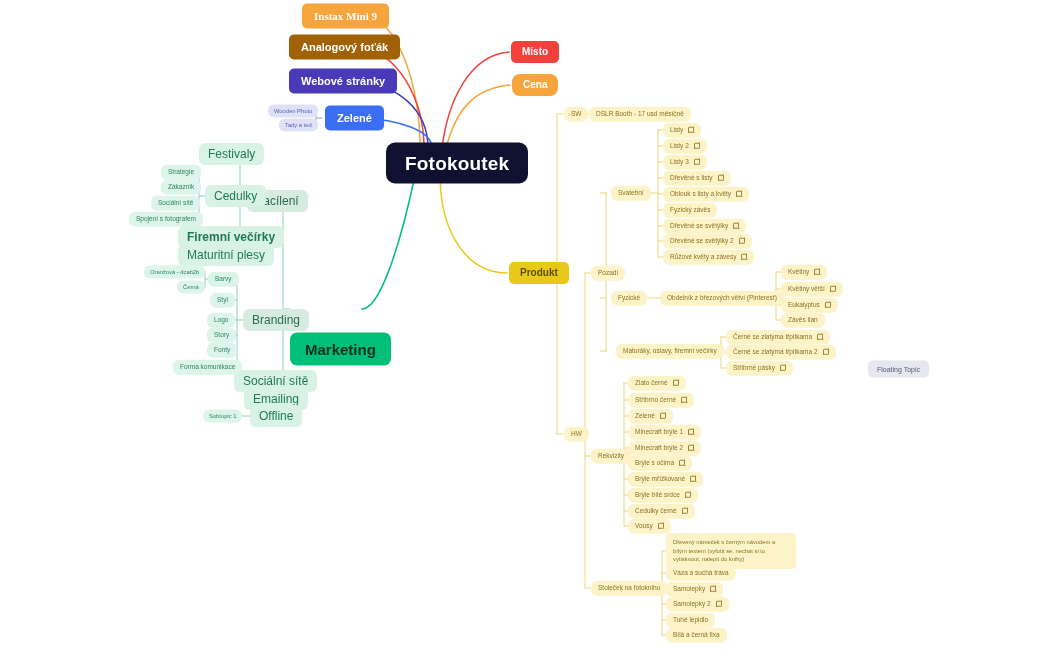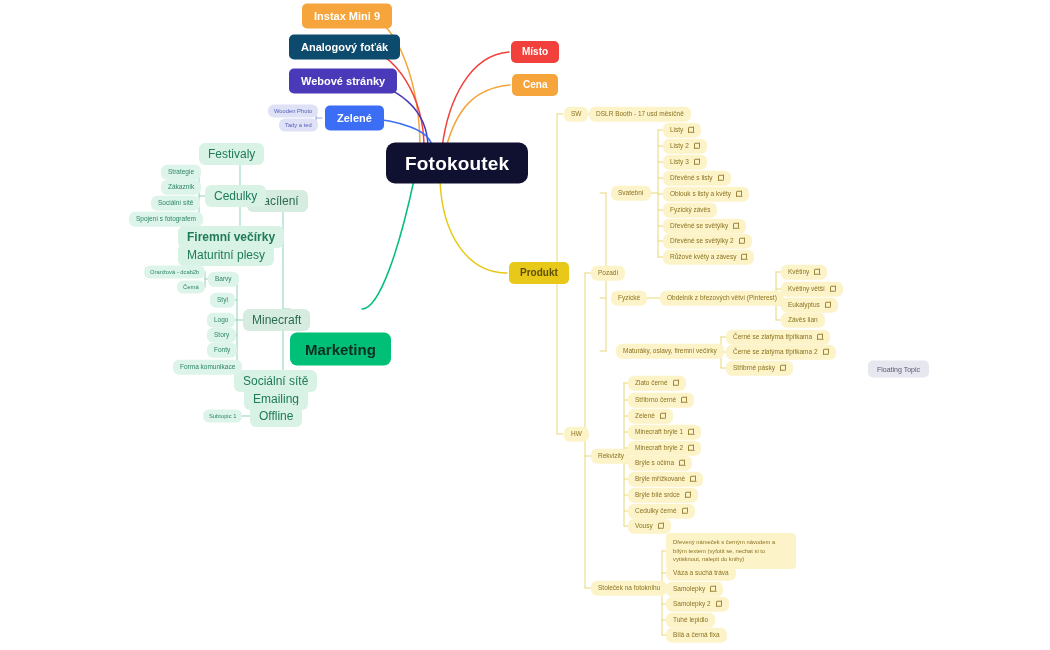--- a/index.html
+++ b/index.html
@@ -232,59 +232,59 @@
       <path d="M 316 111 L 316 125"></path>
       <path d="M 316 111 L 311 111"></path>
       <path d="M 316 125 L 311 125"></path>
     </g>
   </svg>
 
   <div class="node n-root" style="left:386px; top:163px;">
     <span>Fotokoutek</span>
   </div>
 
-  <div class="node n-main" style="left:302px; top:16px; background:#f5a53c;">
+  <div class="node n-main" style="left:302px; top:16px; background:#f5a53c;font-family:Liberation Serif, serif;">
     <span>Instax Mini 9</span>
   </div>
-  <div class="node n-main" style="left:289px; top:47px; background:#0c4a6e;">
+  <div class="node n-main" style="left:289px; top:47px; background:#a16207;">
     <span>Analogový foťák</span>
   </div>
   <div class="node n-main" style="left:289px; top:81px; background:#4a39b8;">
     <span>Webové stránky</span>
   </div>
   <div class="node n-main" style="left:325px; top:118px; background:#3b6df5;">
     <span>Zelené</span>
   </div>
 
   <div class="node p1" style="left:268px; top:111px;">
     <span>Wooden Photo</span>
   </div>
   <div class="node p1" style="left:279px; top:125px;">
     <span>Tady a ted</span>
   </div>
 
   <div class="node n-main sz" style="left:511px; top:52px; background:#f2403c;">
     <span>Místo</span>
   </div>
-  <div class="node n-main sz" style="left:512px; top:85px; background:#f5a53c;">
+  <div class="node n-main sz" style="left:512px; top:85px; background:#f5a53c;border-radius:8px;">
     <span>Cena</span>
   </div>
   <div class="node n-main sz" style="left:509px; top:273px; background:#e8c91a; color:#5c4f06;">
     <span>Produkt</span>
   </div>
 
   <div class="node n-marketing" style="left:290px; top:309px;margin-top:40px;">
     <span>Marketing</span>
   </div>
 
   <div class="node g1" style="left:247px; top:201px;">
     <span>Zacílení</span>
   </div>
   <div class="node g1" style="left:243px; top:320px;">
-    <span>Minecraft</span>
+    <span>Branding</span>
   </div>
   <div class="node g2" style="left:234px; top:381px;">
     <span>Sociální sítě</span>
   </div>
   <div class="node g2" style="left:244px; top:399px;">
     <span>Emailing</span>
   </div>
   <div class="node g2" style="left:250px; top:416px;">
     <span>Offline</span>
   </div>

